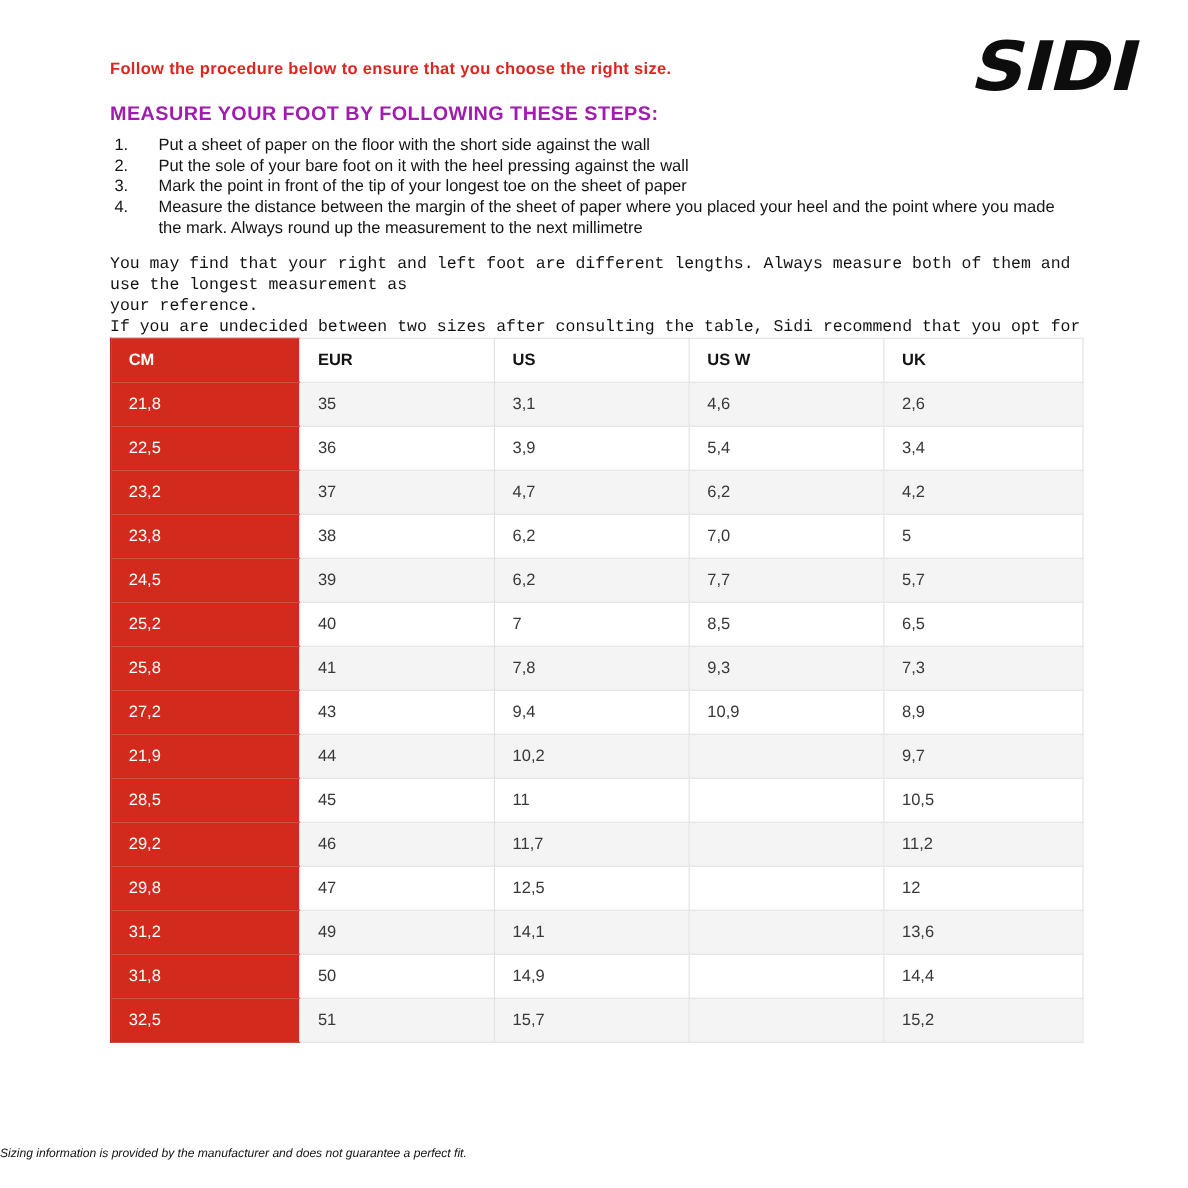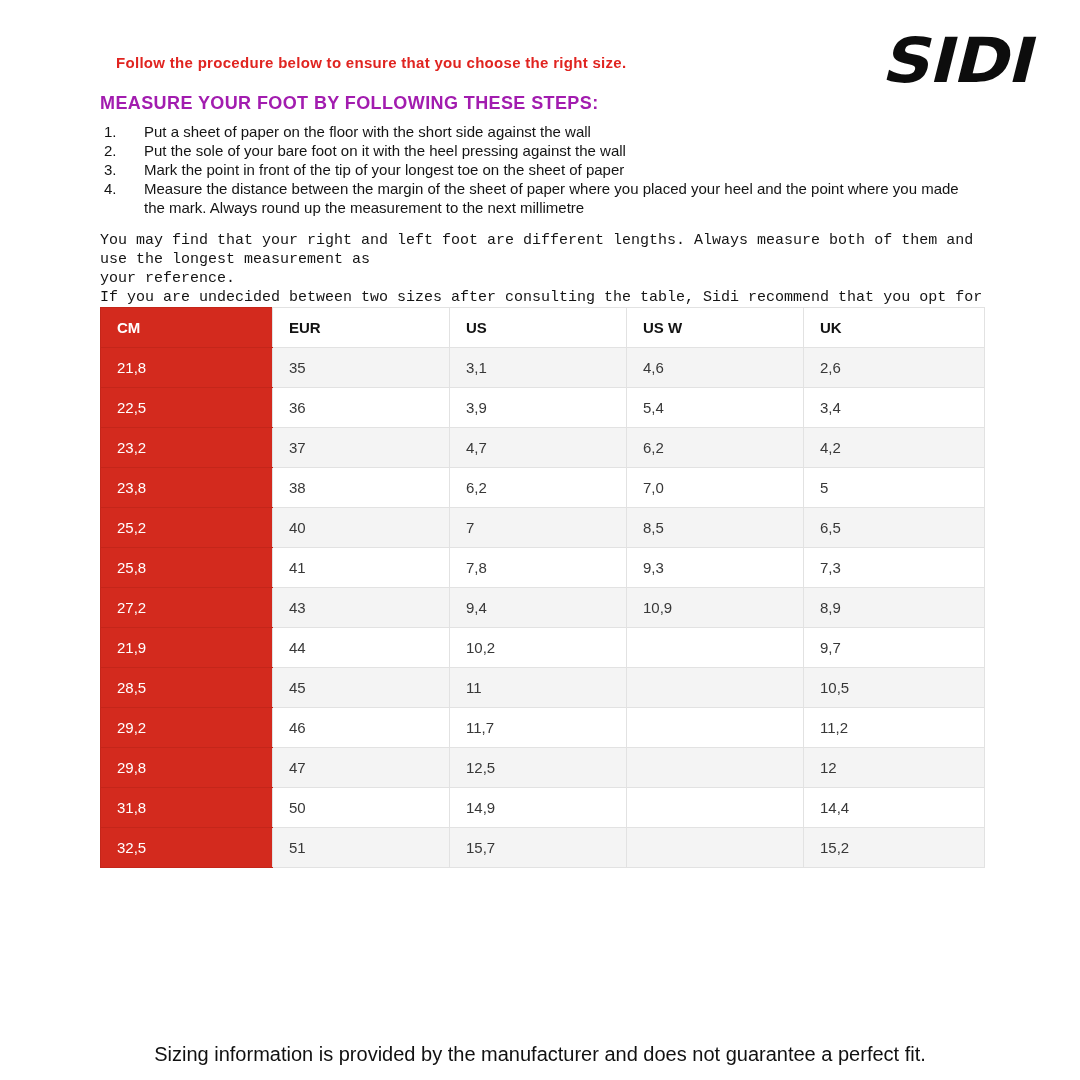--- a/index.html
+++ b/index.html
@@ -12,21 +12,21 @@
     position: relative;
     width: 1080px;
     height: 1080px;
     background: #ffffff;
     overflow: hidden;
   }
 
   
   .intro-line {
     position: absolute;
-    left: 116px; top: 54px;
+    left: 100px; top: 54px;
     font-size: 15px;
     font-weight: bold;
     letter-spacing: 0.3px;
     color: #e02420;
   }
   .logo {
     position: absolute;
     right: 45px; top: 30px;
     font-size: 62px;
     font-weight: bold;
@@ -120,23 +120,24 @@
     color: #ffffff;
   }
   table.size-table tbody tr:nth-child(odd) td:not(:first-child)  { background: #f4f4f4; }
   table.size-table tbody tr:nth-child(even) td:not(:first-child) { background: #ffffff; }
 
   
   .footer-note {
     position: absolute;
     left: 0; top: 1043px;
     width: 100%;
-    text-align: center;
-    font-size: 20px;
+    text-align: left;
+    font-size: 11px;
     color: #111111;
+    font-style: italic;
   }
 </style>
 </head>
 <body>
 
 <div class="page">
 
   <div class="intro-line">Follow the procedure below to ensure that you choose the right size.</div>
 
   <div class="logo">SIDI</div>
@@ -207,20 +208,27 @@
           <td>4,2</td>
         </tr>
         <tr>
           <td>23,8</td>
           <td>38</td>
           <td>6,2</td>
           <td>7,0</td>
           <td>5</td>
         </tr>
         <tr>
+          <td>24,5</td>
+          <td>39</td>
+          <td>6,2</td>
+          <td>7,7</td>
+          <td>5,7</td>
+        </tr>
+        <tr>
           <td>25,2</td>
           <td>40</td>
           <td>7</td>
           <td>8,5</td>
           <td>6,5</td>
         </tr>
         <tr>
           <td>25,8</td>
           <td>41</td>
           <td>7,8</td>
@@ -256,20 +264,27 @@
           <td>11,2</td>
         </tr>
         <tr>
           <td>29,8</td>
           <td>47</td>
           <td>12,5</td>
           <td></td>
           <td>12</td>
         </tr>
         <tr>
+          <td>31,2</td>
+          <td>49</td>
+          <td>14,1</td>
+          <td></td>
+          <td>13,6</td>
+        </tr>
+        <tr>
           <td>31,8</td>
           <td>50</td>
           <td>14,9</td>
           <td></td>
           <td>14,4</td>
         </tr>
         <tr>
           <td>32,5</td>
           <td>51</td>
           <td>15,7</td>

